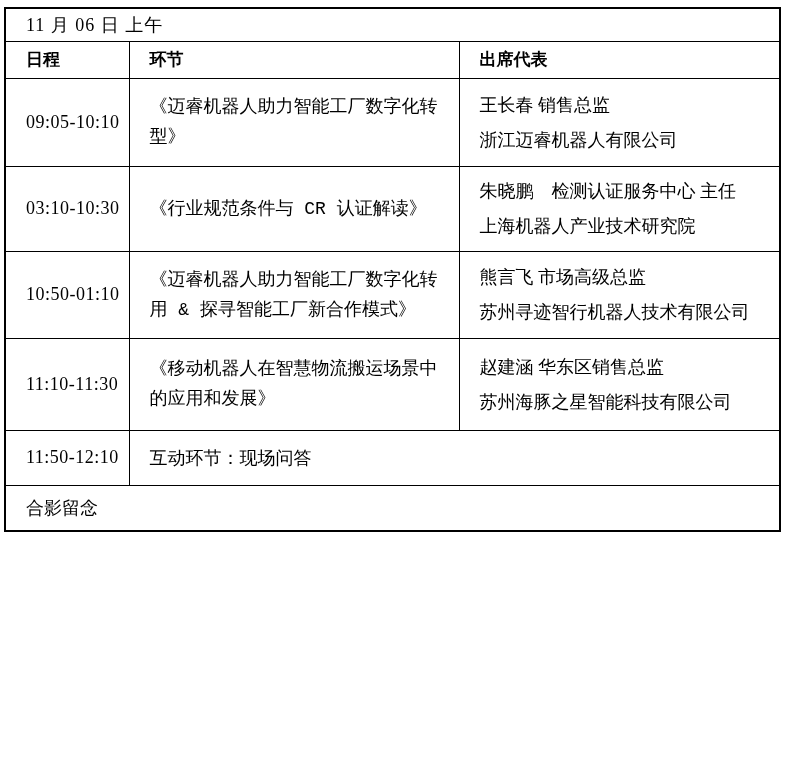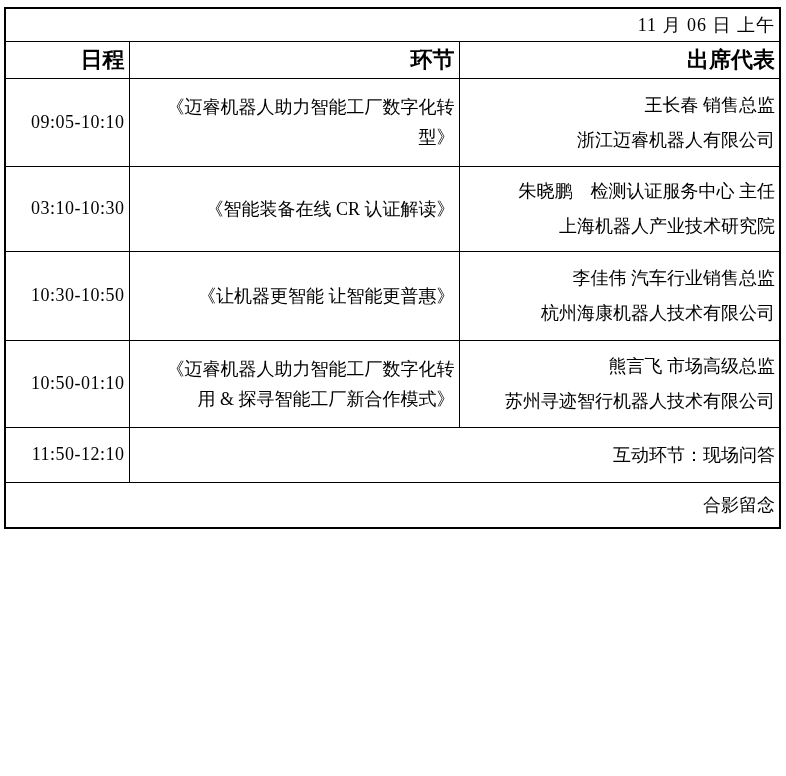--- a/index.html
+++ b/index.html
@@ -19,43 +19,44 @@
     position: absolute;
     left: 4px;
     top: 7px;
     width: 775px;
     border-collapse: collapse;
     table-layout: fixed;
     border: 2px solid #000000;
   }
   table.schedule td, table.schedule th {
     border: 1.5px solid #000000;
-    text-align: right;
+    text-align: left;
     vertical-align: middle;
-    padding: 0 4px;
+    padding: 0 20px;
     font-size: 18px;
     font-weight: normal;
     overflow: hidden;
   }
   .title-cell {
     font-size: 19px;
     font-weight: bold;
     letter-spacing: 1px;
   }
   tr.r-head th {
-    font-size: 22px;
+    font-size: 17px;
     font-weight: bold;
   }
   .time-cell {
     font-size: 18px;
     letter-spacing: 0.5px;
     white-space: nowrap;
   }
   .session-cell .session-line {
     line-height: 30px;
+    font-family: Liberation Mono, monospace;
   }
   .rep-cell .rep-line {
     line-height: 28px;
     margin: 7px 0;
   }
   .merged-cell {
     font-size: 18px;
   }
   .footer-cell {
     font-size: 18px;
@@ -104,51 +105,52 @@
       </td>
       <td class="rep-cell">
         <div class="rep-line">王长春 销售总监</div>
         <div class="rep-line">浙江迈睿机器人有限公司</div>
       </td>
     </tr>
 
     <tr class="h85">
       <td class="time-cell">03:10-10:30</td>
       <td class="session-cell">
-        <div class="session-line">《智能装备在线 CR 认证解读》</div>
+        <div class="session-line">《行业规范条件与 CR 认证解读》</div>
       </td>
       <td class="rep-cell">
         <div class="rep-line">朱晓鹏　检测认证服务中心 主任</div>
         <div class="rep-line">上海机器人产业技术研究院</div>
       </td>
     </tr>
 
-    <tr class="h89">
-      <td class="time-cell">10:30-10:50</td>
-      <td class="session-cell">
-        <div class="session-line">《让机器更智能 让智能更普惠》</div>
-      </td>
-      <td class="rep-cell">
-        <div class="rep-line">李佳伟 汽车行业销售总监</div>
-        <div class="rep-line">杭州海康机器人技术有限公司</div>
-      </td>
-    </tr>
 
     <tr class="h87">
       <td class="time-cell">10:50-01:10</td>
       <td class="session-cell">
         <div class="session-line">《迈睿机器人助力智能工厂数字化转</div>
         <div class="session-line">用 &amp; 探寻智能工厂新合作模式》</div>
       </td>
       <td class="rep-cell">
         <div class="rep-line">熊言飞 市场高级总监</div>
         <div class="rep-line">苏州寻迹智行机器人技术有限公司</div>
       </td>
     </tr>
 
+    <tr class="h92">
+      <td class="time-cell">11:10-11:30</td>
+      <td class="session-cell">
+        <div class="session-line">《移动机器人在智慧物流搬运场景中</div>
+        <div class="session-line">的应用和发展》</div>
+      </td>
+      <td class="rep-cell">
+        <div class="rep-line">赵建涵 华东区销售总监</div>
+        <div class="rep-line">苏州海豚之星智能科技有限公司</div>
+      </td>
+    </tr>
 
 
     <tr class="h55">
       <td class="time-cell">11:50-12:10</td>
       <td colspan="2" class="merged-cell">互动环节：现场问答</td>
     </tr>
 
     <tr class="h46">
       <td colspan="3" class="footer-cell">合影留念</td>
     </tr>

